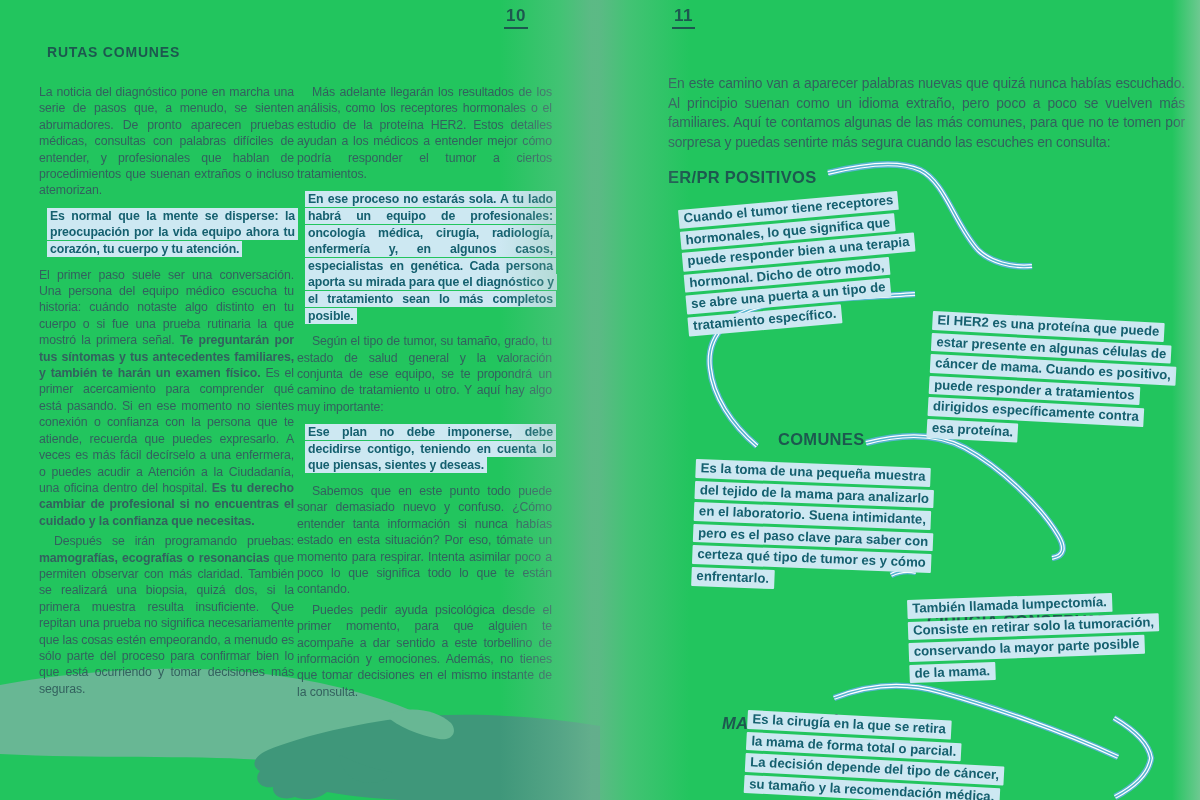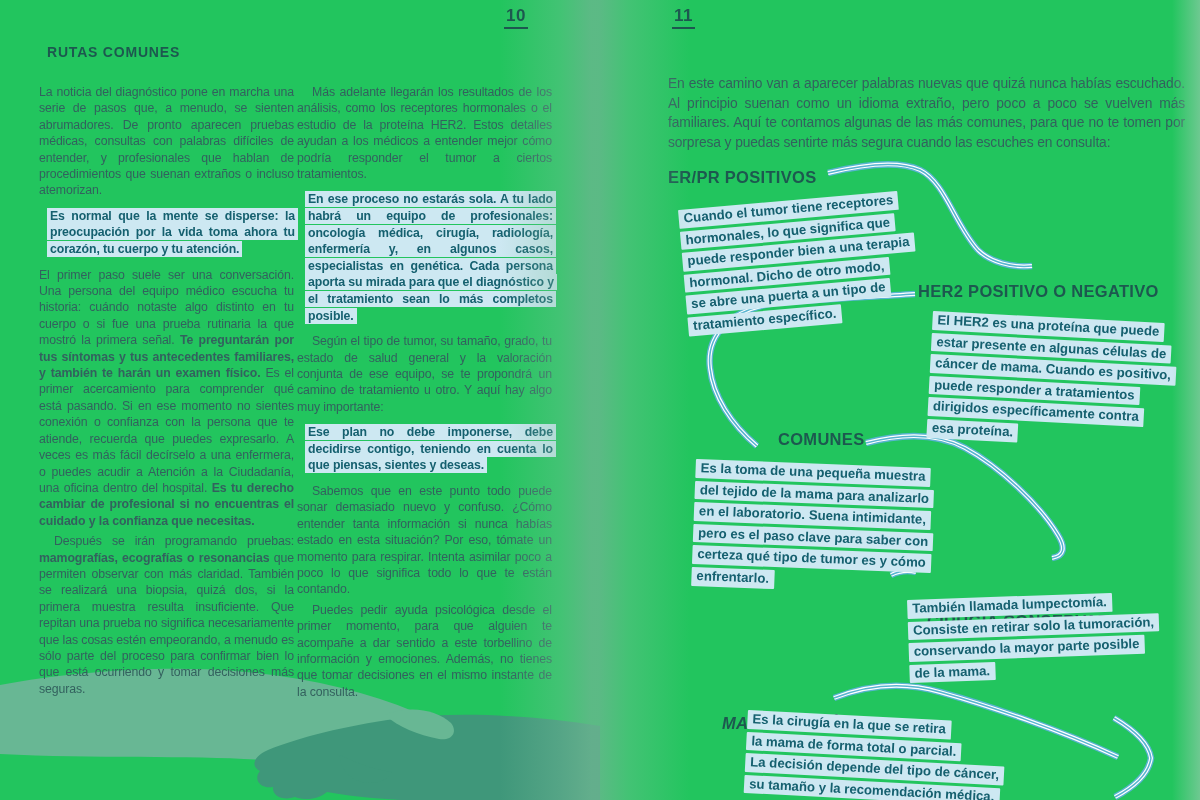--- a/index.html
+++ b/index.html
@@ -132,21 +132,21 @@
   <div class="right-edge"></div>
 
   <div class="pgnum pg-left">10</div>
   <div class="pgnum pg-right">11</div>
 
   <div class="rutas-h">RUTAS COMUNES</div>
 
   <div class="col col1">
     <p class="para">La noticia del diagnóstico pone en marcha una serie de pasos que, a menudo, se sienten abrumadores. De pronto aparecen pruebas médicas, consultas con palabras difíciles de entender, y profesionales que hablan de procedimientos que suenan extraños o incluso atemorizan.</p>
     <div class="hl-block">
-      <span class="hl">Es normal que la mente se disperse: la preocupación por la vida toma ahora tu corazón, tu cuerpo y tu atención.</span>
+      <span class="hl">Es normal que la mente se disperse: la preocupación por la vida equipo ahora tu corazón, tu cuerpo y tu atención.</span>
     </div>
     <p class="para"><span>El primer paso suele ser una conversación. Una persona del equipo médico escucha tu historia: cuándo notaste algo distinto en tu cuerpo o si fue una prueba rutinaria la que mostró la primera señal. </span><span class="b">Te preguntarán por tus síntomas y tus antecedentes familiares, y también te harán un examen físico.</span><span> Es el primer acercamiento para comprender qué está pasando. Si en ese momento no sientes conexión o confianza con la persona que te atiende, recuerda que puedes expresarlo. A veces es más fácil decírselo a una enfermera, o puedes acudir a Atención a la Ciudadanía, una oficina dentro del hospital. </span><span class="b">Es tu derecho cambiar de profesional si no encuentras el cuidado y la confianza que necesitas.</span></p>
     <p class="para ind"><span>Después se irán programando pruebas: </span><span class="b">mamografías, ecografías o resonancias</span><span> que permiten observar con más claridad. También se realizará una biopsia, quizá dos, si la primera muestra resulta insuficiente. Que repitan una prueba no significa necesariamente que las cosas estén empeorando, a menudo es sólo parte del proceso para confirmar bien lo que está ocurriendo y tomar decisiones más seguras.</span></p>
   </div>
 
   <div class="col col2">
     <p class="para ind">Más adelante llegarán los resultados de los análisis, como los receptores hormonales o el estudio de la proteína HER2. Estos detalles ayudan a los médicos a entender mejor cómo podría responder el tumor a ciertos tratamientos.</p>
     <div class="hl-block">
       <span class="hl">En ese proceso no estarás sola. A tu lado habrá un equipo de profesionales: oncología médica, cirugía, radiología, enfermería y, en algunos casos, especialistas en genética. Cada persona aporta su mirada para que el diagnóstico y el tratamiento sean lo más completos posible.</span>
     </div>
@@ -163,21 +163,20 @@
   <div class="sec-h" style="left:668px;top:168px;">ER/PR POSITIVOS</div>
   <div class="tilt" style="left:678px;top:210px;transform:rotate(-5deg);">
     <span class="ln">Cuando el tumor tiene receptores</span>
     <span class="ln">hormonales, lo que significa que</span>
     <span class="ln">puede responder bien a una terapia</span>
     <span class="ln">hormonal. Dicho de otro modo,</span>
     <span class="ln">se abre una puerta a un tipo de</span>
     <span class="ln">tratamiento específico.</span>
   </div>
 
-  <div class="sec-h" style="left:918px;top:282px;">HER2 POSITIVO O NEGATIVO</div>
   <div class="tilt" style="left:933px;top:311px;transform:rotate(3deg);">
     <span class="ln">El HER2 es una proteína que puede</span>
     <span class="ln">estar presente en algunas células de</span>
     <span class="ln">cáncer de mama. Cuando es positivo,</span>
     <span class="ln">puede responder a tratamientos</span>
     <span class="ln">dirigidos específicamente contra</span>
     <span class="ln">esa proteína.</span>
   </div>
 
   <div class="sec-h" style="left:778px;top:430px;">COMUNES</div>

